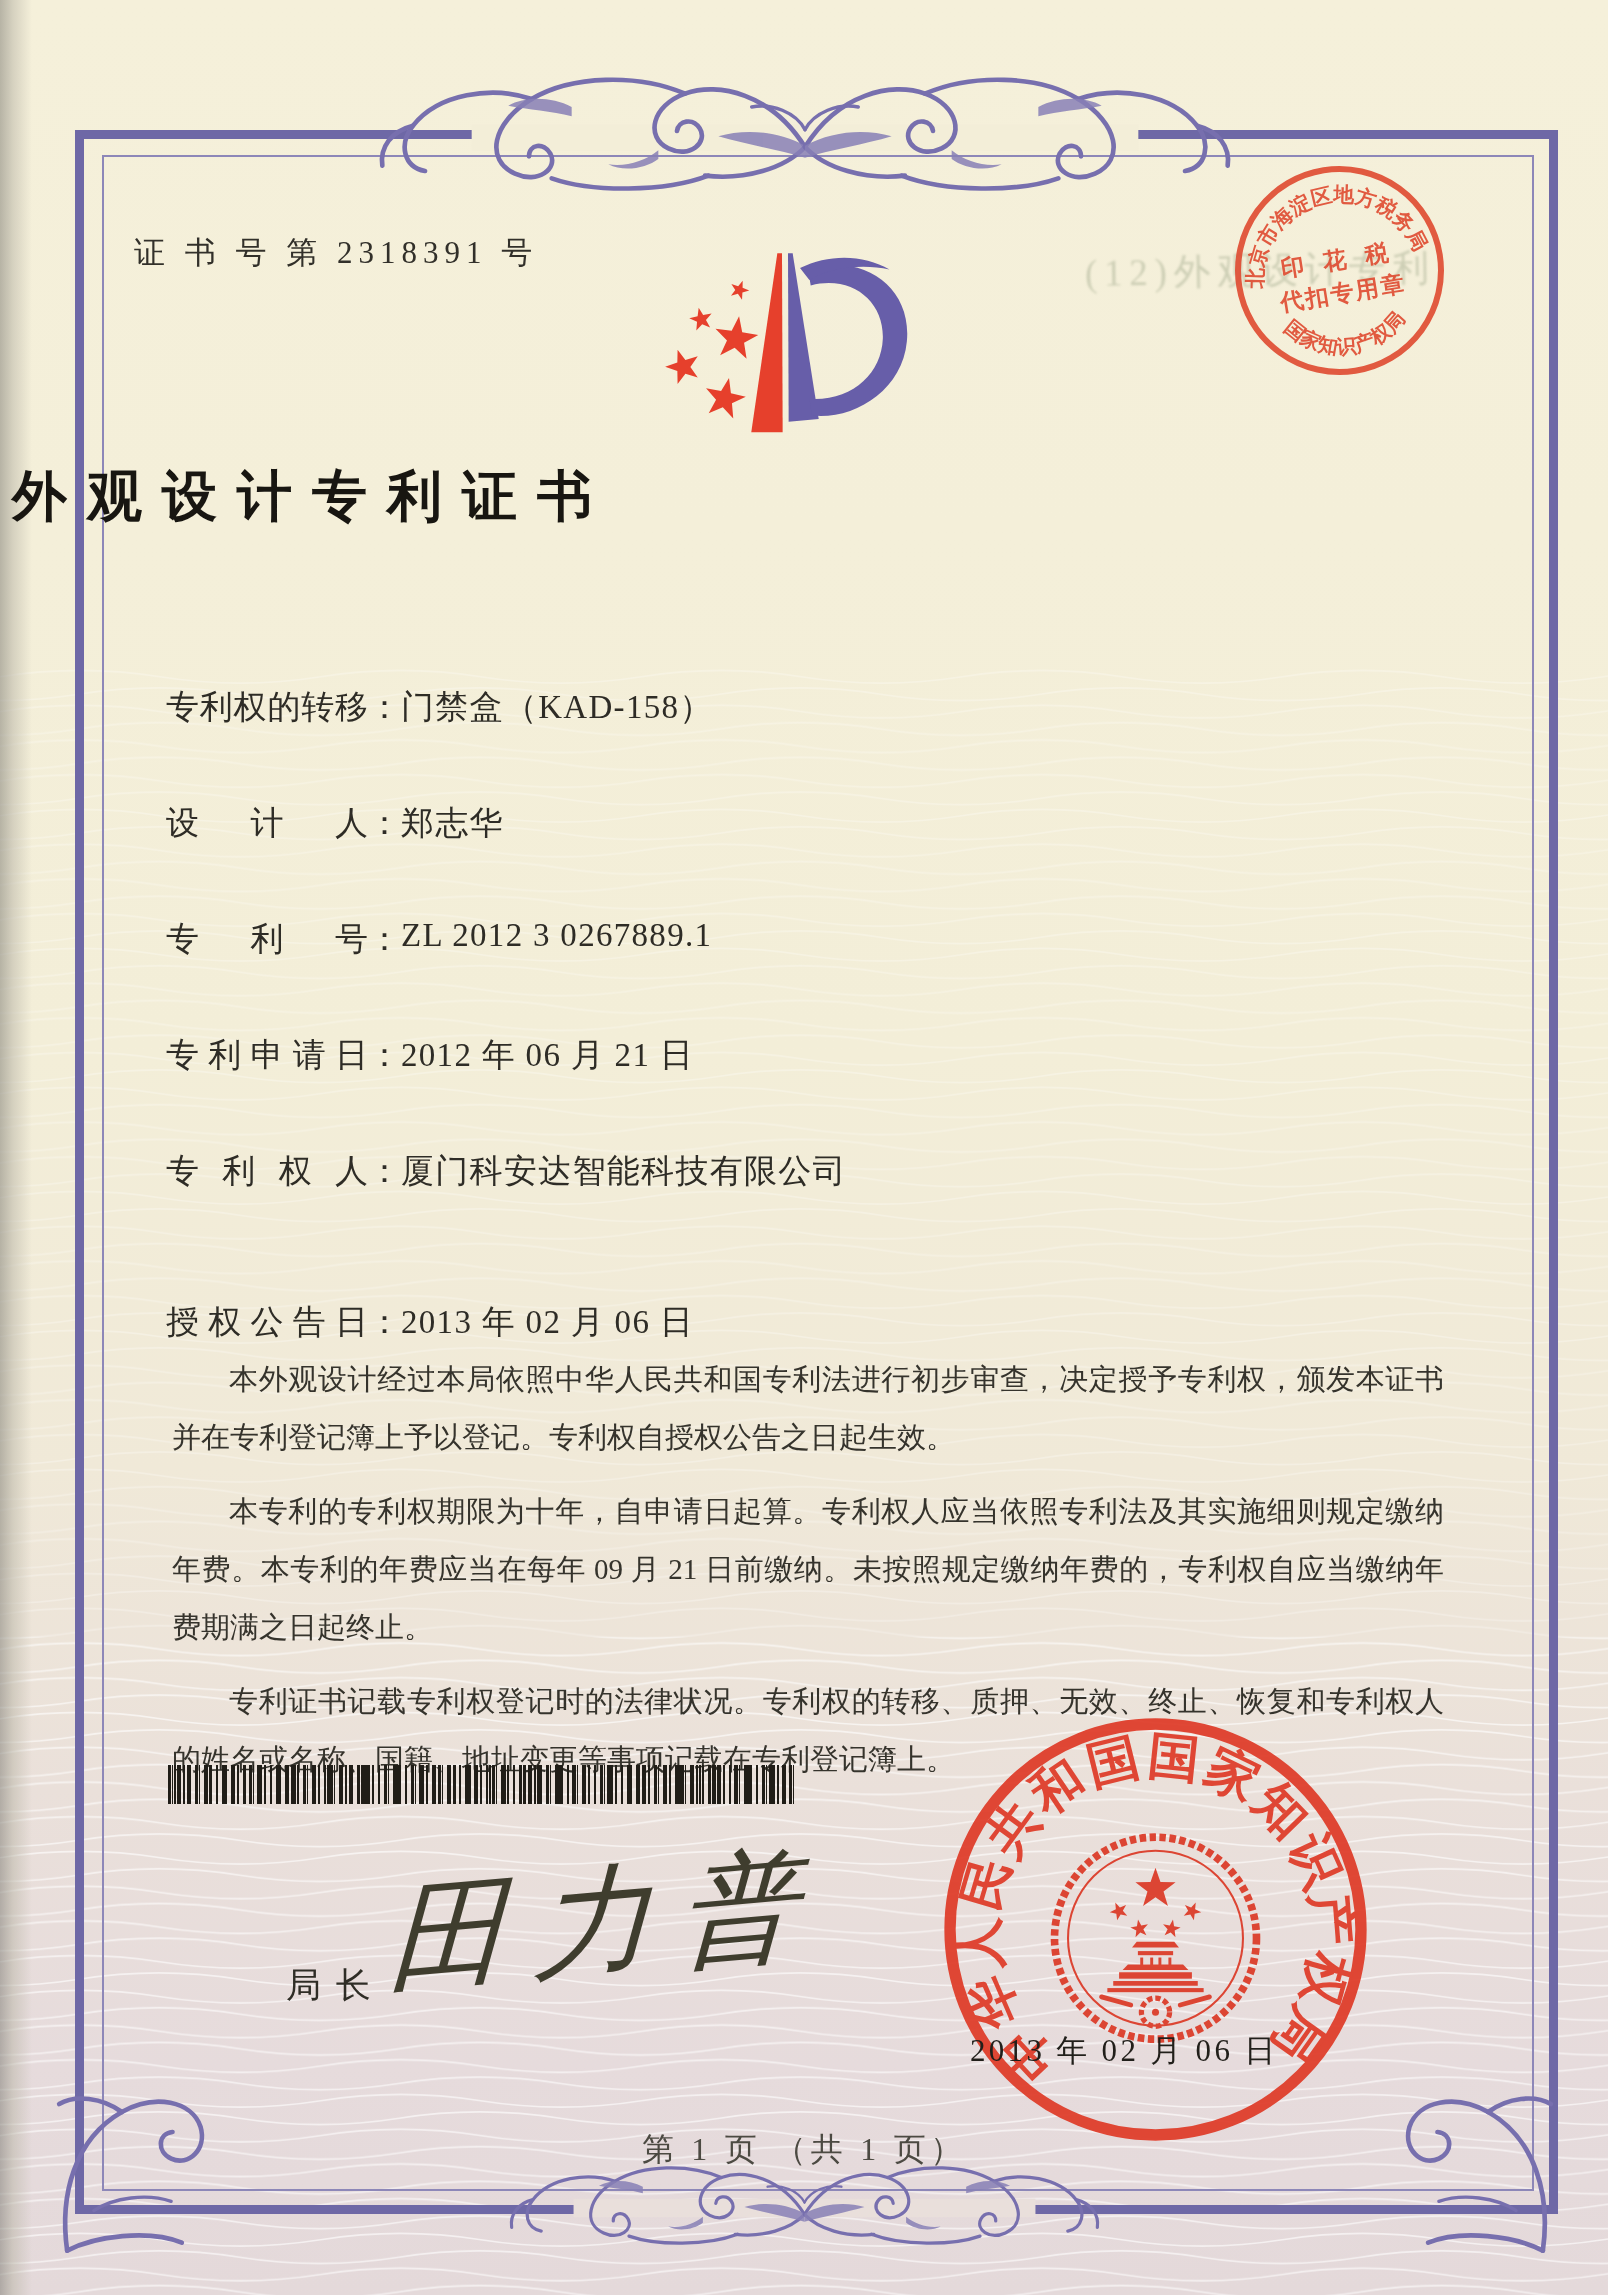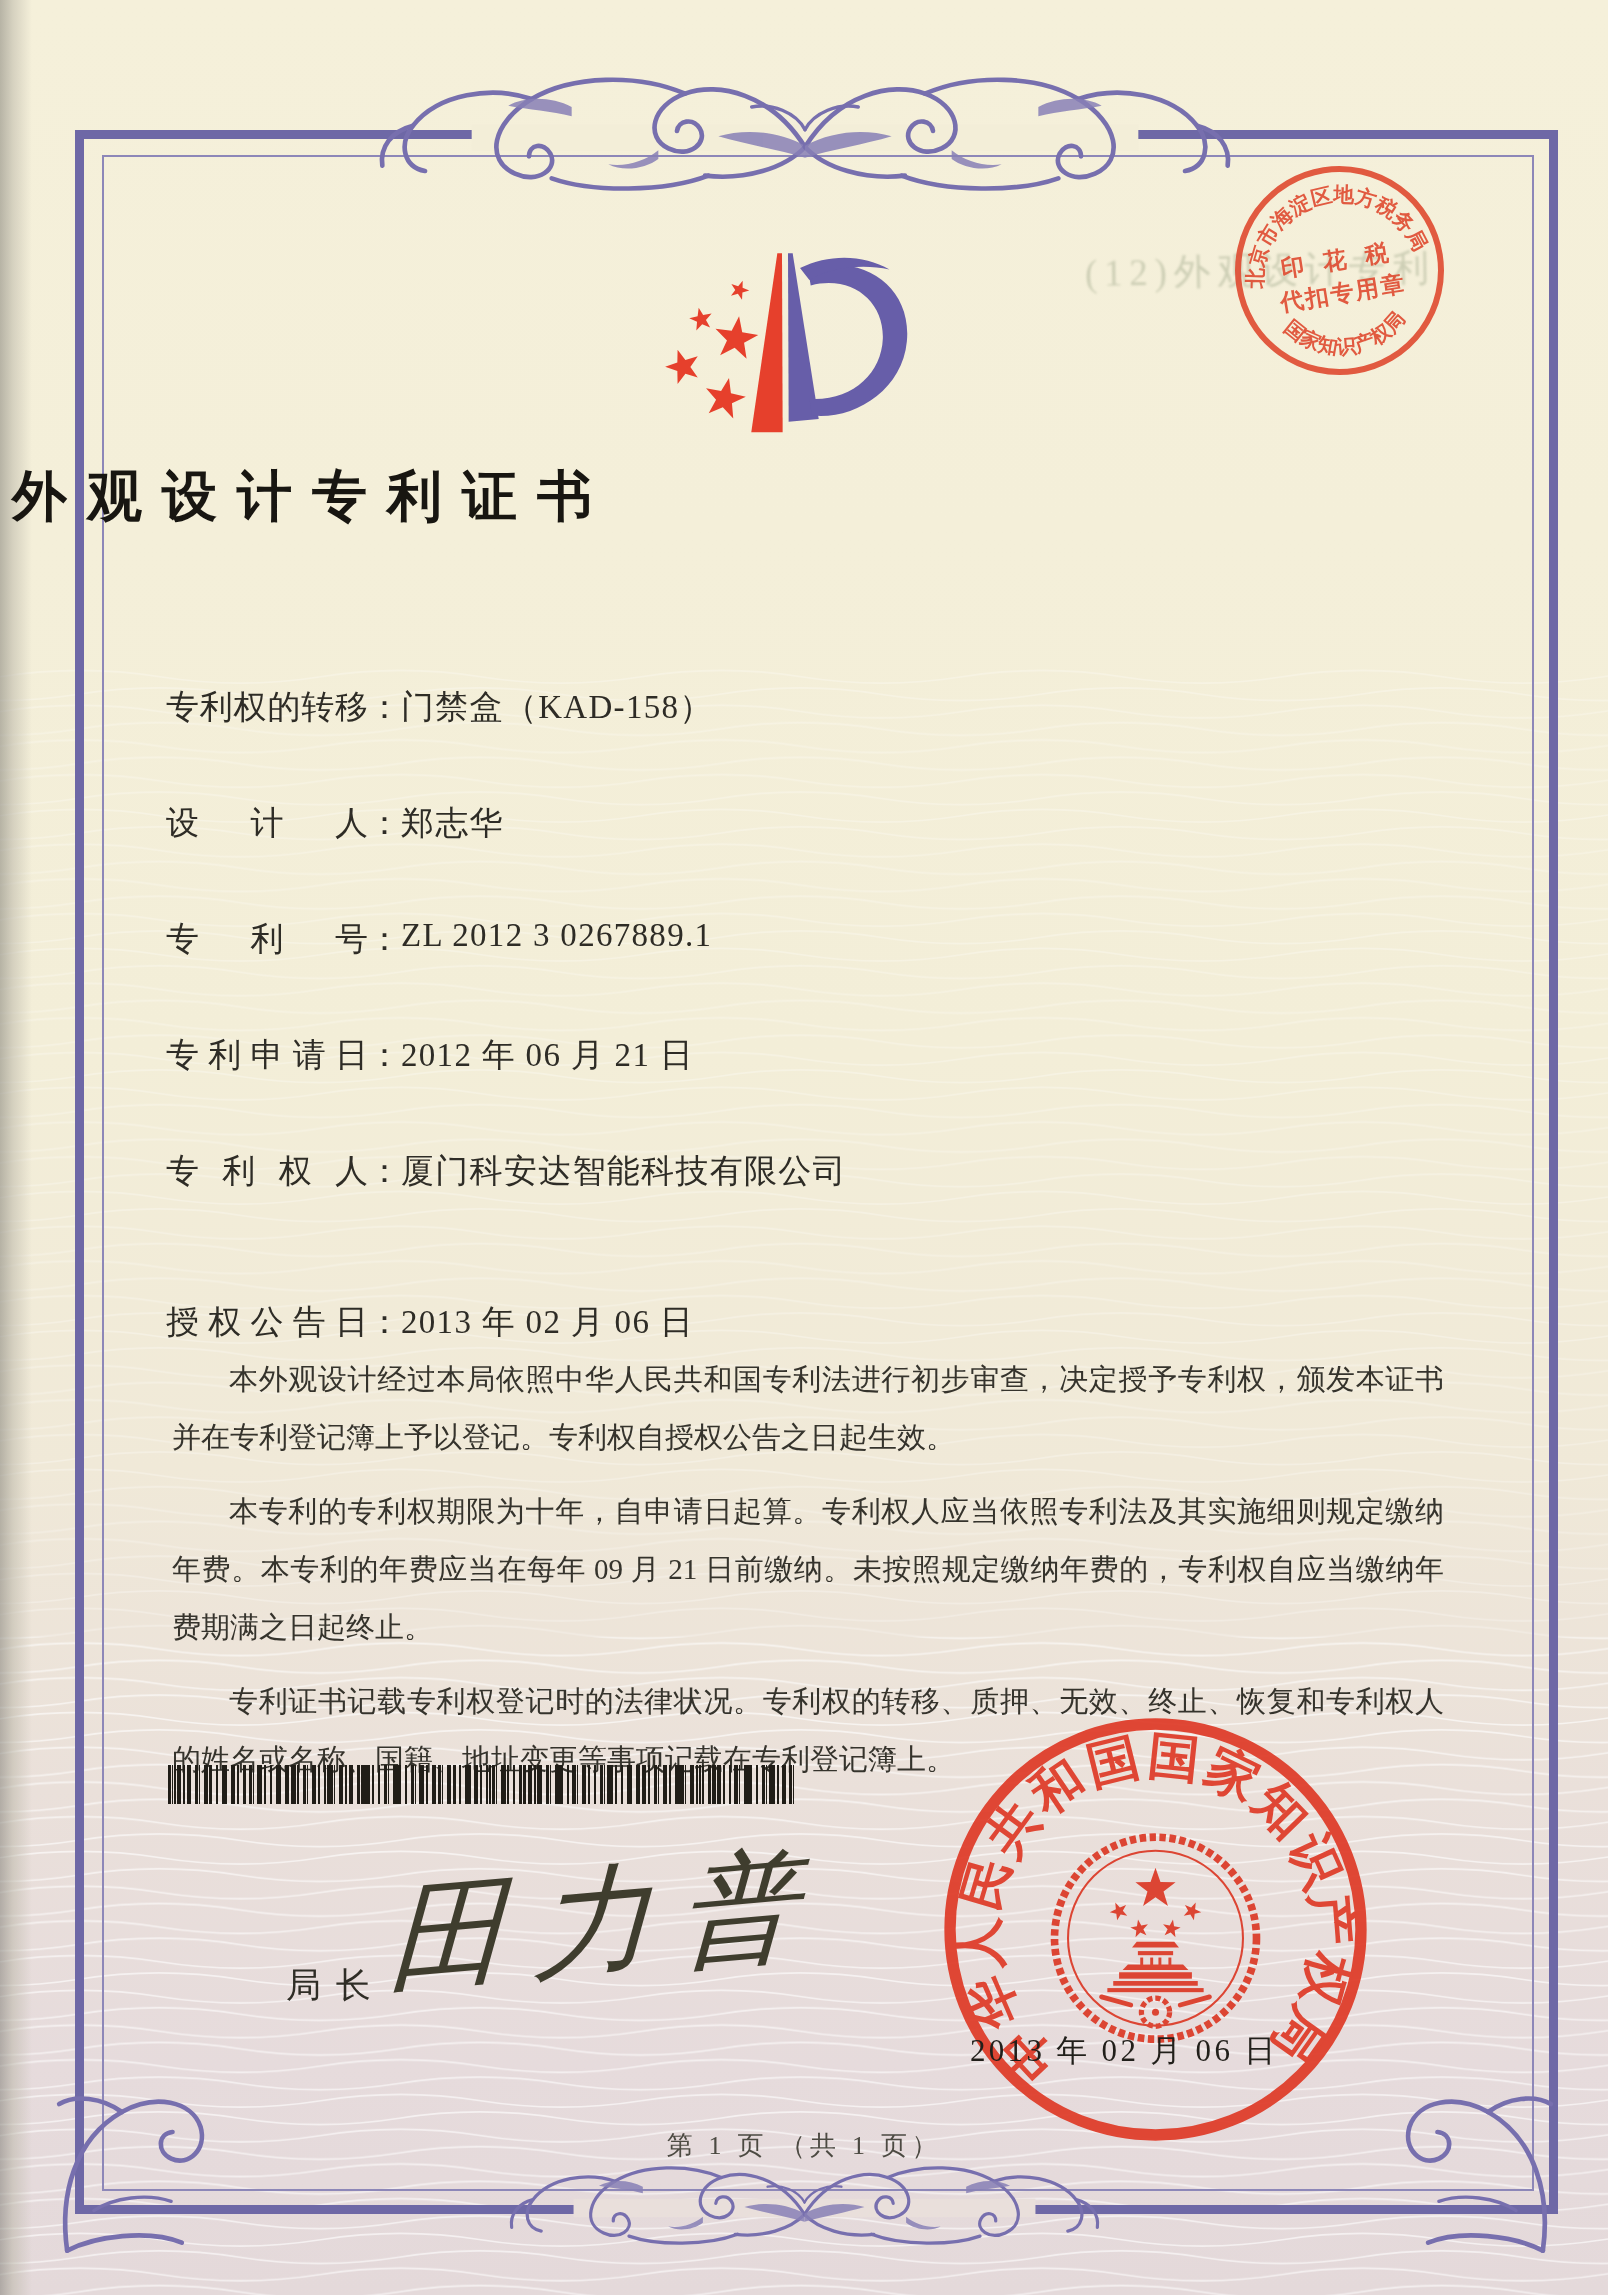--- a/index.html
+++ b/index.html
@@ -49,21 +49,21 @@
       repeating-linear-gradient(90deg,#201d17 0 2.7px,rgba(0,0,0,0) 2.7px 4px,#201d17 4px 5.3px,rgba(0,0,0,0) 5.3px 9.4px,#201d17 9.4px 13.4px,rgba(0,0,0,0) 13.4px 15.4px,#201d17 15.4px 16.7px,rgba(0,0,0,0) 16.7px 21.4px,#201d17 21.4px 23.4px,rgba(0,0,0,0) 23.4px 27px),
       repeating-linear-gradient(90deg,rgba(0,0,0,0) 0 6px,#201d17 6px 8px,rgba(0,0,0,0) 8px 18.7px,#201d17 18.7px 23px,rgba(0,0,0,0) 23px 35px);
   }
   .sig-title{left:286px;top:1962px;font-size:35px;letter-spacing:14.7px;color:#2f2d26;}
   .sig-name{
     left:387px;top:1842px;font-size:119px;letter-spacing:27px;color:#3f3d2e;
     font-style:italic;transform:rotate(-5deg) skewX(-7deg);
     font-family:"DejaVu Serif", serif;
   }
   .seal-date{left:970px;top:2030px;font-size:31px;letter-spacing:3.3px;color:#211f1a;}
-  .footer{left:0;top:2128px;width:100%;text-align:center;font-size:26px;letter-spacing:4.7px;color:#4c4a42;}
+  .footer{left:0;top:2128px;width:100%;text-align:center;font-size:32px;letter-spacing:4.7px;color:#4c4a42;}
   svg{display:block;}
   text{font-family:"Liberation Serif", serif;}
 </style>
 </head>
 <body>
 
 <div class="page">
 
   <svg class="abs" style="left:0;top:668px;width:1609px;height:1628px" viewBox="0 0 2409 2437">
     <defs>
@@ -115,20 +115,21 @@
       <path d="M30,250 C72,228 152,218 202,238"></path>
       <path d="M112,42 C82,20 42,16 18,30"></path>
       <path d="M70,190 C100,170 150,164 186,176" stroke-width="5"></path>
     </g>
   </svg>
 
   <svg class="abs" style="left:1396px;top:2084px;width:167px;height:180px" viewBox="0 0 250 270">
     <use href="#cornerOrn" transform="translate(250,0) scale(-1,1)"></use>
   </svg>
 
+  <div class="abs cert-no">证 书 号 第 2318391 号</div>
 
   <div class="abs ghost">(12)外观设计专利</div>
 
   <svg class="abs" style="left:641px;top:240px;width:294px;height:207px" viewBox="0 0 440 310">
     <defs>
       <path id="star" d="M0,-10 L2.35,-3.24 L9.51,-3.09 L3.8,1.24 L5.88,8.09 L0,4 L-5.88,8.09 L-3.8,1.24 L-9.51,-3.09 L-2.35,-3.24 Z"></path>
     </defs>
     <g fill="#e6402c">
       <use href="#star" transform="translate(147,75) scale(1.5) rotate(20)"></use>
       <use href="#star" transform="translate(90,119) scale(1.8) rotate(-12)"></use>

